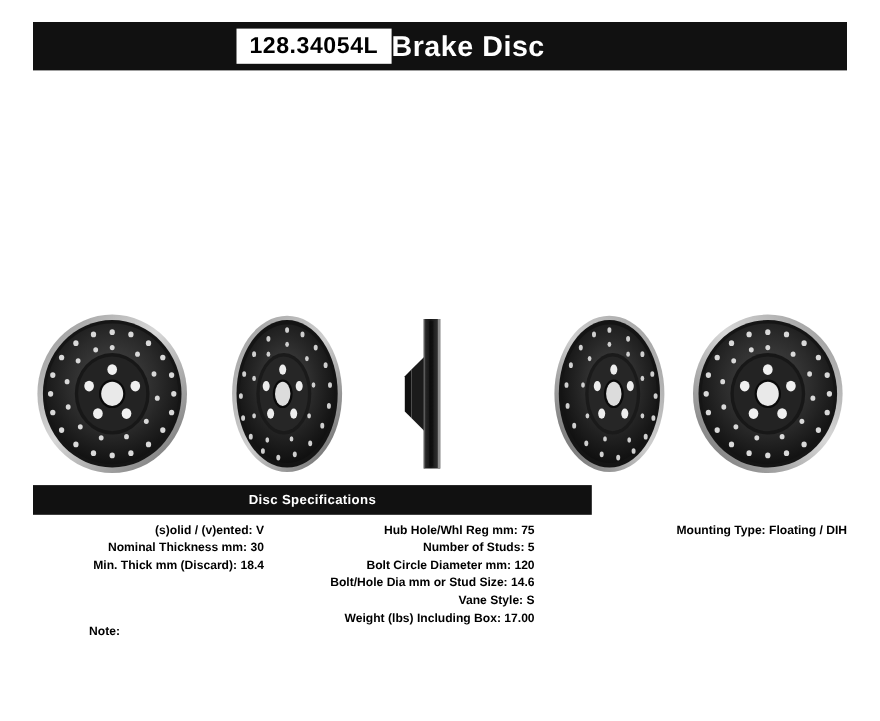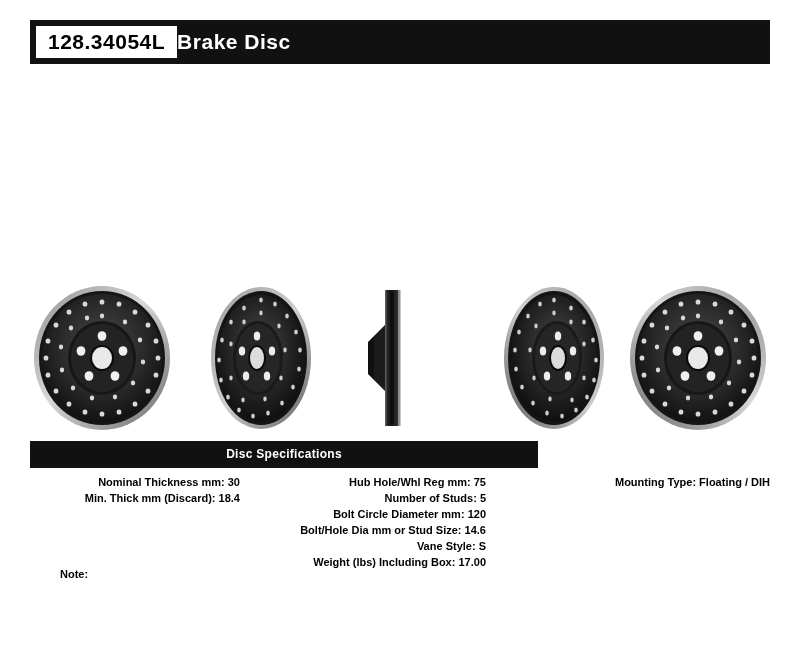--- a/index.html
+++ b/index.html
@@ -19,36 +19,36 @@
   
   .header {
     position: absolute;
     left: 30px;
     top: 20px;
     width: 740px;
     height: 44px;
     background: #111111;
     display: flex;
     align-items: center;
-    justify-content: flex-start;
+    justify-content: center;
     box-sizing: border-box;
   }
   .header .part-plate {
     background: #ffffff;
     color: #000000;
     font-size: 21px;
     font-weight: bold;
     letter-spacing: 0.5px;
     padding: 5px 12px 6px 12px;
     margin-left: 6px;
     line-height: 1;
   }
   .header .header-title {
     color: #ffffff;
-    font-size: 21px;
+    font-size: 26px;
     font-weight: bold;
     letter-spacing: 0.5px;
     margin-right: 96px;
   }
 
   
   .views {
     position: absolute;
     left: 30px;
     top: 280px;
@@ -101,21 +101,21 @@
     font-weight: bold;
   }
 
   .note {
     position: absolute;
     left: 30px;
     top: 568px;
     font-size: 11px;
     font-weight: bold;
   }
-  .note-label { margin-left: 30px; }
+  .note-label { margin-left: 51px; }
 </style>
 </head>
 <body>
 
 <div class="header">
   <div class="part-plate">128.34054L</div>
   <div class="header-title">Brake Disc</div>
 </div>
 
 <div class="views">
@@ -399,20 +399,24 @@
   </div>
 
 </div>
 
 <div class="spec-band">Disc Specifications</div>
 
 <div class="specs">
 
   <div class="col col-left">
     <div class="spec-line">
+      <span>(s)olid / (v)ented:</span>
+      <span class="val"> V</span>
+    </div>
+    <div class="spec-line">
       <span>Nominal Thickness mm:</span>
       <span class="val"> 30</span>
     </div>
     <div class="spec-line">
       <span>Min. Thick mm (Discard):</span>
       <span class="val"> 18.4</span>
     </div>
   </div>
 
   <div class="col col-mid">

